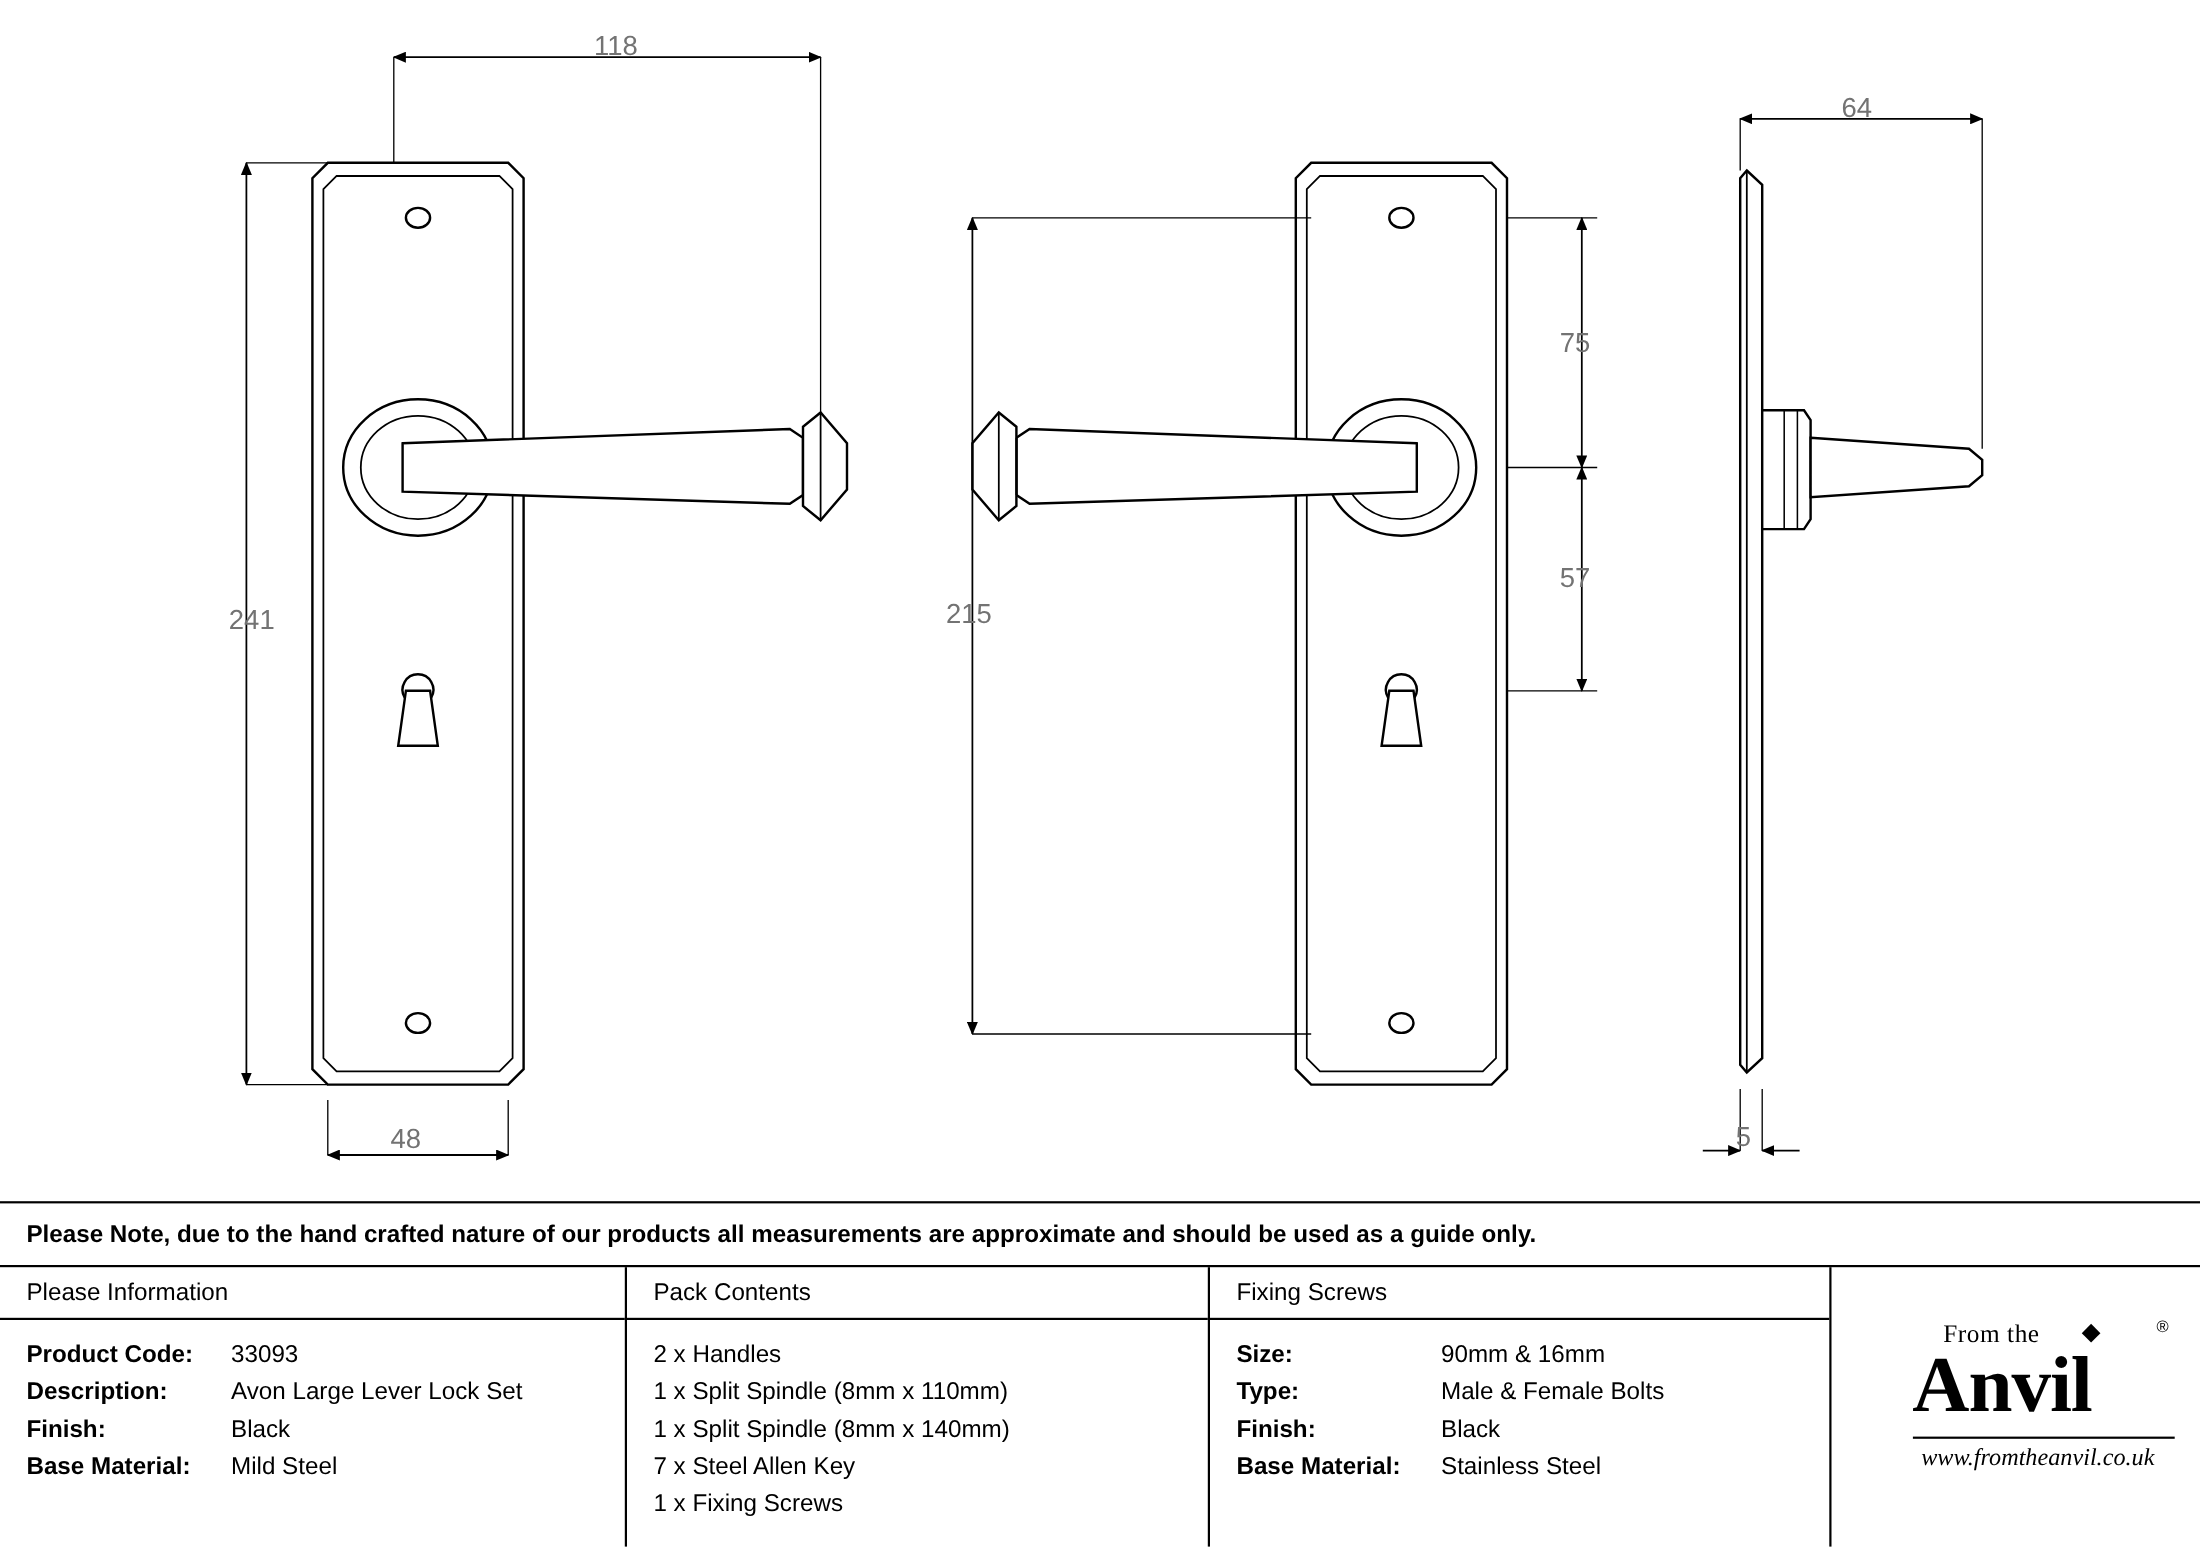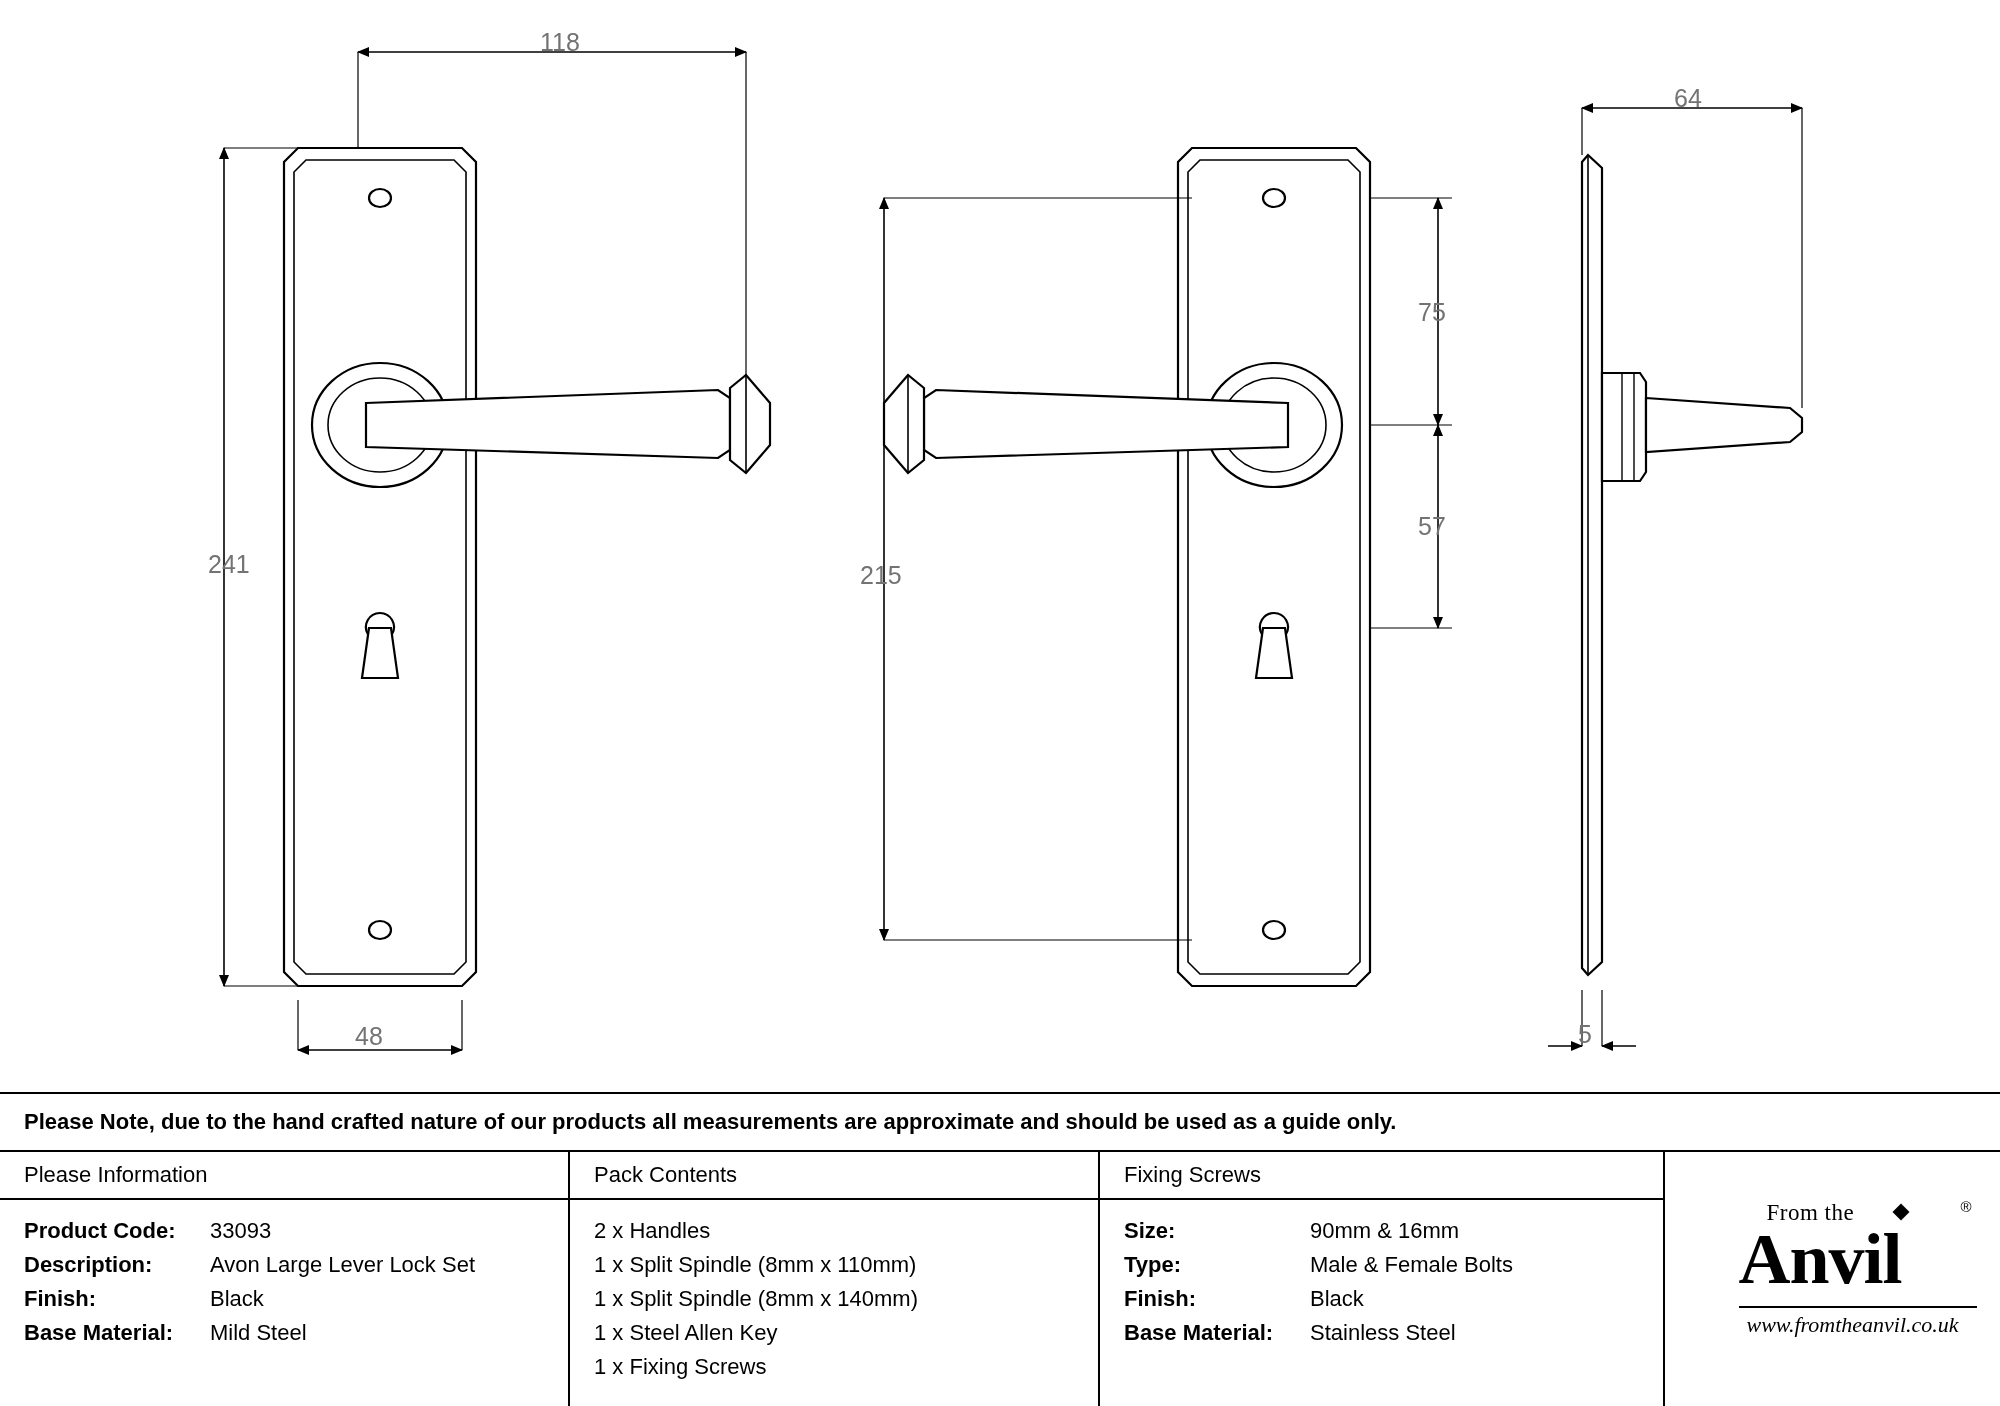--- a/index.html
+++ b/index.html
@@ -137,21 +137,21 @@
         <line x1="1548" y1="1046" x2="1582" y2="1046" marker-end="url(#ar)" stroke-width="1.6"></line>
         <line x1="1636" y1="1046" x2="1602" y2="1046" marker-end="url(#ar)" stroke-width="1.6"></line>
         <line x1="1582" y1="990" x2="1582" y2="1046" stroke-width="1.2"></line>
         <line x1="1602" y1="990" x2="1602" y2="1046" stroke-width="1.2"></line>
       </g>
     </svg>
 
     <div class="dim-label" style="left:540px;top:28px;">118</div>
     <div class="dim-label" style="left:208px;top:550px;">241</div>
     <div class="dim-label" style="left:355px;top:1022px;">48</div>
-    <div class="dim-label" style="left:860px;top:561px;">215</div>
+    <div class="dim-label" style="left:860px;top:544px;">215</div>
     <div class="dim-label" style="left:1418px;top:298px;">75</div>
     <div class="dim-label" style="left:1418px;top:512px;">57</div>
     <div class="dim-label" style="left:1674px;top:84px;">64</div>
     <div class="dim-label" style="left:1578px;top:1020px;">5</div>
   </div>
 
   <div id="info">
 
     <div id="note">
       <span>Please Note, due to the hand crafted nature of our products all measurements are approximate and should be used as a guide only.</span>
@@ -184,21 +184,21 @@
       </div>
 
       <div class="col" id="c2">
         <div class="col-head">
           <span>Pack Contents</span>
         </div>
         <div class="col-body">
           <div class="line">2 x Handles</div>
           <div class="line">1 x Split Spindle (8mm x 110mm)</div>
           <div class="line">1 x Split Spindle (8mm x 140mm)</div>
-          <div class="line">1 x Steel Allen Key</div>
+          <div class="line">7 x Steel Allen Key</div>
           <div class="line">1 x Fixing Screws</div>
         </div>
       </div>
 
       <div class="col" id="c3">
         <div class="col-head">
           <span>Fixing Screws</span>
         </div>
         <div class="col-body">
           <div class="row">

